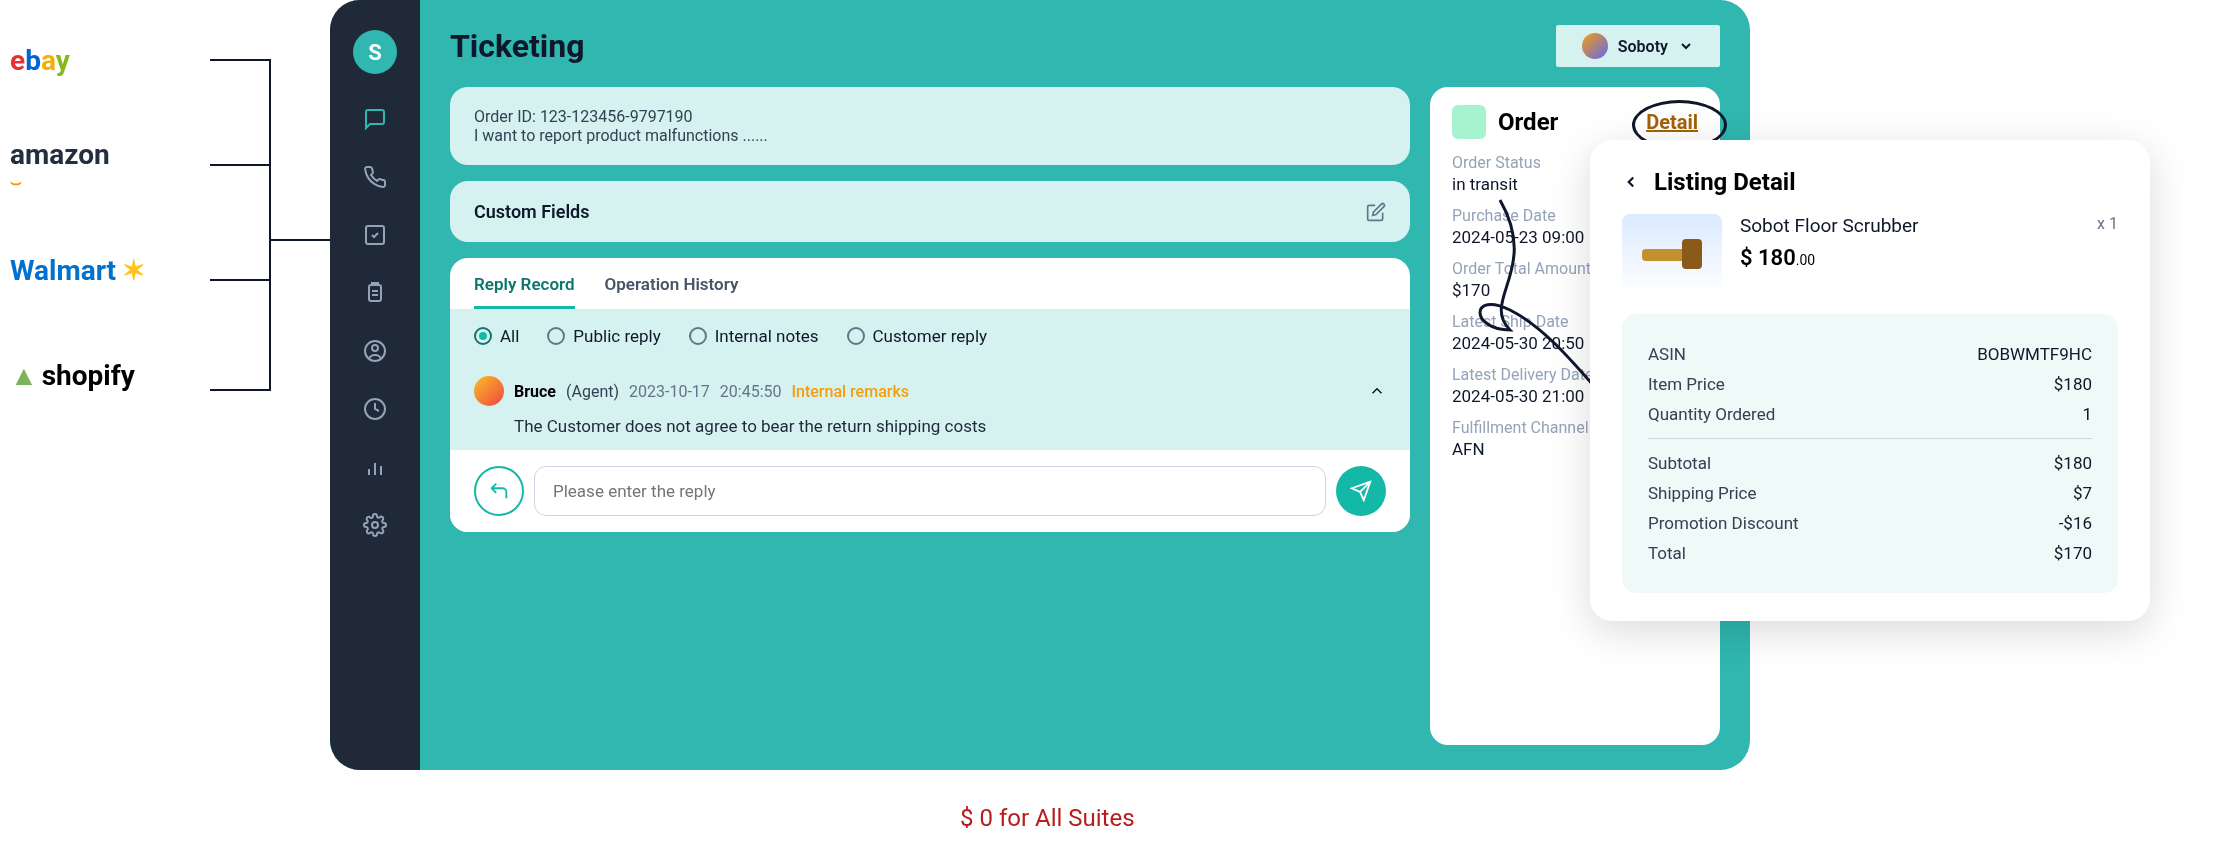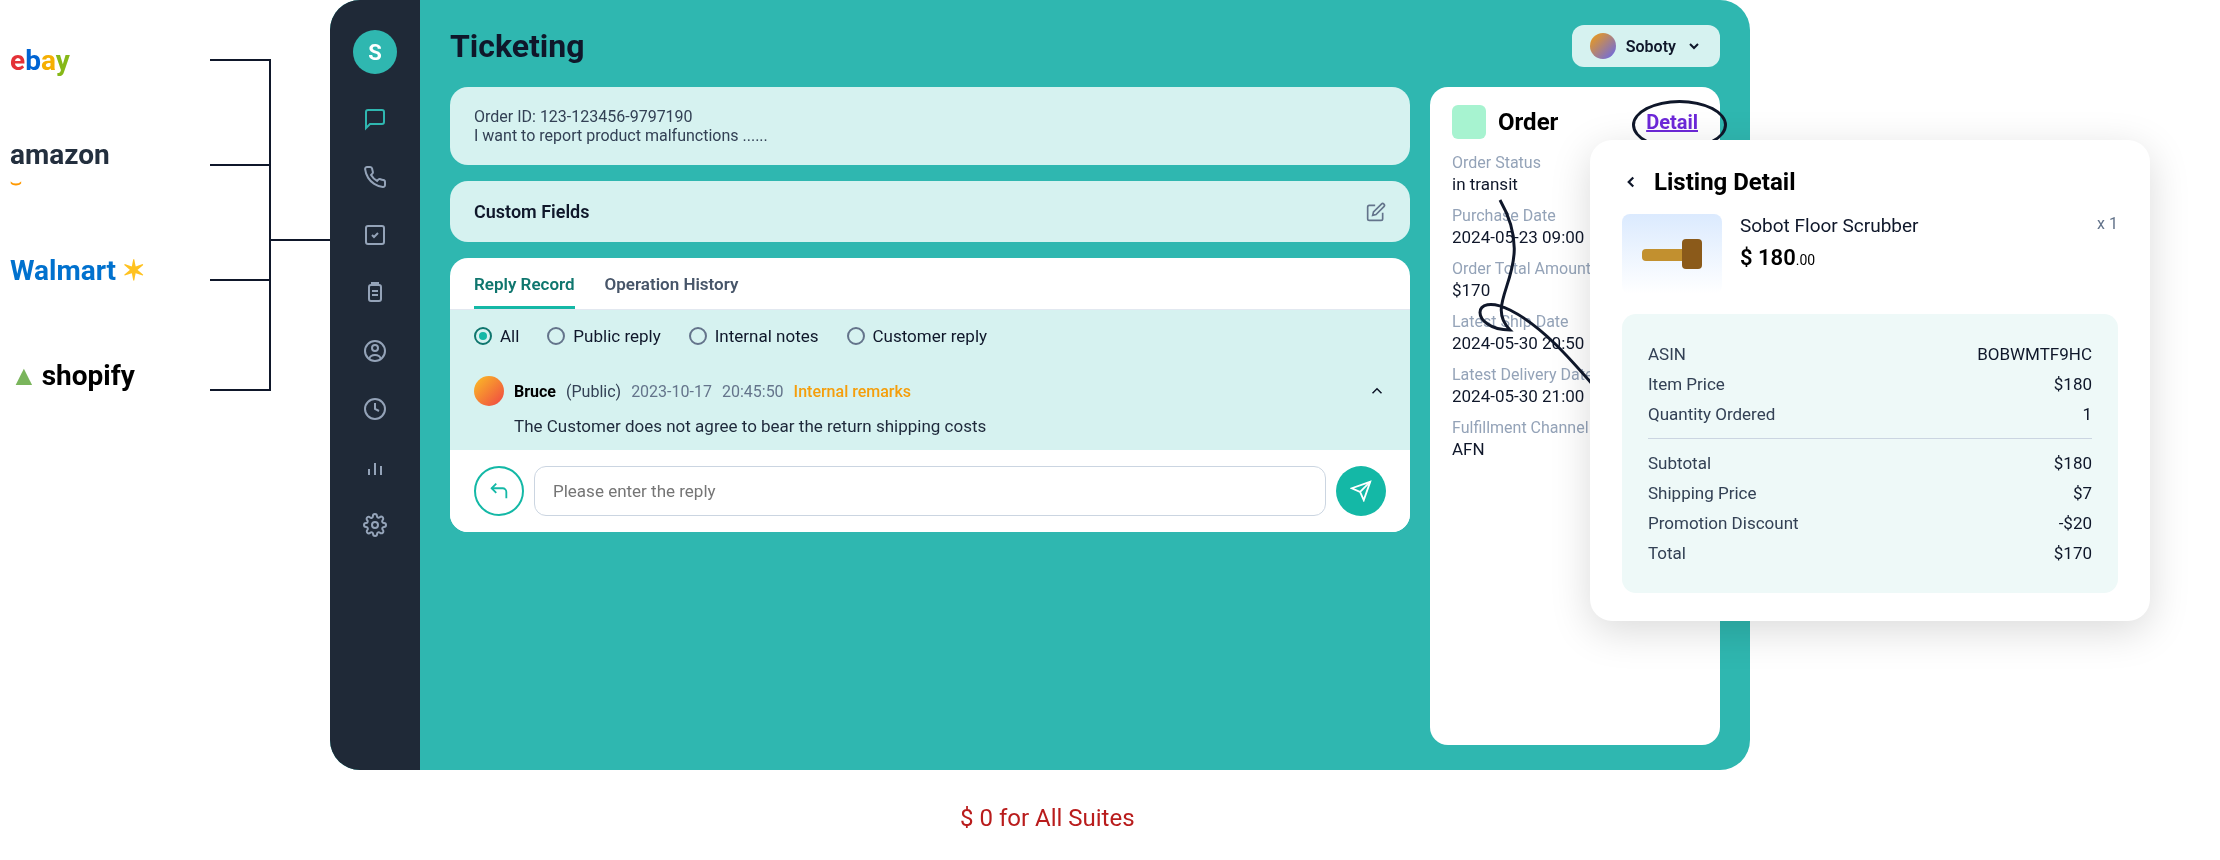--- a/index.html
+++ b/index.html
@@ -22,21 +22,21 @@
   .app { position: absolute; left: 330px; top: 0; width: 1420px; height: 770px; background: #2fb7b0; border-radius: 30px; overflow: hidden; display: flex; }
 
   .sidebar { width: 90px; background: #1f2937; display: flex; flex-direction: column; align-items: center; padding-top: 30px; gap: 32px; }
   .sidebar .logo-s { width: 44px; height: 44px; background: #2fb7b0; border-radius: 50%; color: #fff; font-weight: 700; display:flex; align-items:center; justify-content:center; font-size: 22px; }
   .sb-icon { width: 26px; height: 26px; color: #94a3b8; cursor: pointer; display:flex; align-items:center; justify-content:center; }
   .sb-icon.active { color: #2fb7b0; }
 
   .main { flex: 1; padding: 25px 30px; display: flex; flex-direction: column; }
   .topbar { display: flex; justify-content: space-between; align-items: center; margin-bottom: 20px; }
   .page-title { font-size: 32px; font-weight: 700; color: #0f172a; }
-  .brand-chip { background: #d6f2f0; border-radius: 12px; padding: 8px 18px; display:flex; align-items:center; gap:10px; cursor:pointer; }
+  .brand-chip { background: #d6f2f0; border-radius: 2px; padding: 8px 26px; display:flex; align-items:center; gap:10px; cursor:pointer; }
   .brand-chip .avatar { width: 26px; height: 26px; border-radius: 50%; background: linear-gradient(135deg,#f59e0b,#6366f1); }
   .brand-chip .name { font-weight: 600; color:#0f172a; }
 
   .content { display: flex; gap: 20px; flex: 1; }
   .left-col { flex: 1; display:flex; flex-direction:column; gap:16px; }
   .right-col { width: 290px; }
 
   .card { background: #d6f2f0; border-radius: 18px; padding: 20px 24px; }
 
   .msg-title { font-weight: 700; font-size: 19px; margin-bottom: 8px; }
@@ -68,21 +68,21 @@
   .reply-bar { display:flex; align-items:center; gap:10px; padding: 16px 24px; background:#fff; }
   .reply-back, .reply-send { width:50px; height:50px; border-radius:50%; display:flex; align-items:center; justify-content:center; cursor:pointer; }
   .reply-back { border:2px solid #14b8a6; color:#14b8a6; }
   .reply-send { background:#14b8a6; color:#fff; }
   .reply-input { flex:1; height:50px; border:1px solid #cbd5e1; border-radius:12px; padding:0 18px; font-size:17px; color:#64748b; }
 
   .order-card { background:#fff; border-radius:18px; padding:18px 22px; height: 100%; }
   .order-head { display:flex; align-items:center; gap:12px; margin-bottom:14px; }
   .order-sq { width:34px; height:34px; background:#a7f3d0; border-radius:6px; }
   .order-title { font-size:24px; font-weight:700; }
-  .detail-link { margin-left:auto; color:#6d28d9; font-weight:700; text-decoration:underline; font-size:20px; cursor:pointer; position:relative; }
+  .detail-link { margin-left:auto; color:#a16207; font-weight:700; text-decoration:underline; font-size:20px; cursor:pointer; position:relative; }
   .detail-circle { position:absolute; left:-14px; top:-10px; width:95px; height:50px; border:3px solid #0f172a; border-radius:50%; pointer-events:none; }
   .field-label { color:#94a3b8; font-size:16px; margin-top:12px; }
   .field-value { color:#0f172a; font-size:17px; margin-top:2px; }
 
   
   .popover { position:absolute; left:1590px; top:140px; width:560px; background:#fff; border-radius:22px; box-shadow: 0 10px 40px rgba(0,0,0,0.15); padding: 28px 32px; }
   .pop-head { display:flex; align-items:center; gap:14px; margin-bottom:18px; }
   .pop-title { font-size:24px; font-weight:700; }
   .product-row { display:flex; gap:18px; align-items:flex-start; margin-bottom:20px; }
   .product-img { width:100px; height:80px; background:linear-gradient(180deg,#dbeafe,#fff); border-radius:8px; display:flex; align-items:center; justify-content:center; }
@@ -231,21 +231,21 @@
               </label>
             <label class="radio">
                 <span class="dot"></span>
                 <span>Customer reply</span>
               </label>
           </div>
           <div class="record">
             <div class="rec-head">
               <div class="rec-avatar"></div>
               <span class="rec-name">Bruce</span>
-              <span class="rec-role">(Public)</span>
+              <span class="rec-role">(Agent)</span>
               <span class="rec-time">2023-10-17</span>
               <span class="rec-time">20:45:50</span>
               <span class="rec-tag">Internal remarks</span>
               <svg style="margin-left:auto" width="18" height="18" viewBox="0 0 24 24" fill="none" stroke="#0f172a" stroke-width="2">
                   <polyline points="18 15 12 9 6 15"></polyline>
                 </svg>
             </div>
             <div class="rec-body">The Customer does not agree to bear the return shipping costs</div>
           </div>
           <div class="reply-bar">
@@ -341,21 +341,21 @@
     <div class="kv">
         <span class="k">Subtotal</span>
         <span class="v">$180</span>
       </div>
     <div class="kv">
         <span class="k">Shipping Price</span>
         <span class="v">$7</span>
       </div>
     <div class="kv">
         <span class="k">Promotion Discount</span>
-        <span class="v">-$20</span>
+        <span class="v">-$16</span>
       </div>
     <div class="kv">
         <span class="k">Total</span>
         <span class="v">$170</span>
       </div>
   </div>
 </div>
 
 <div class="footer-text">$ 0 for All Suites</div>
 

